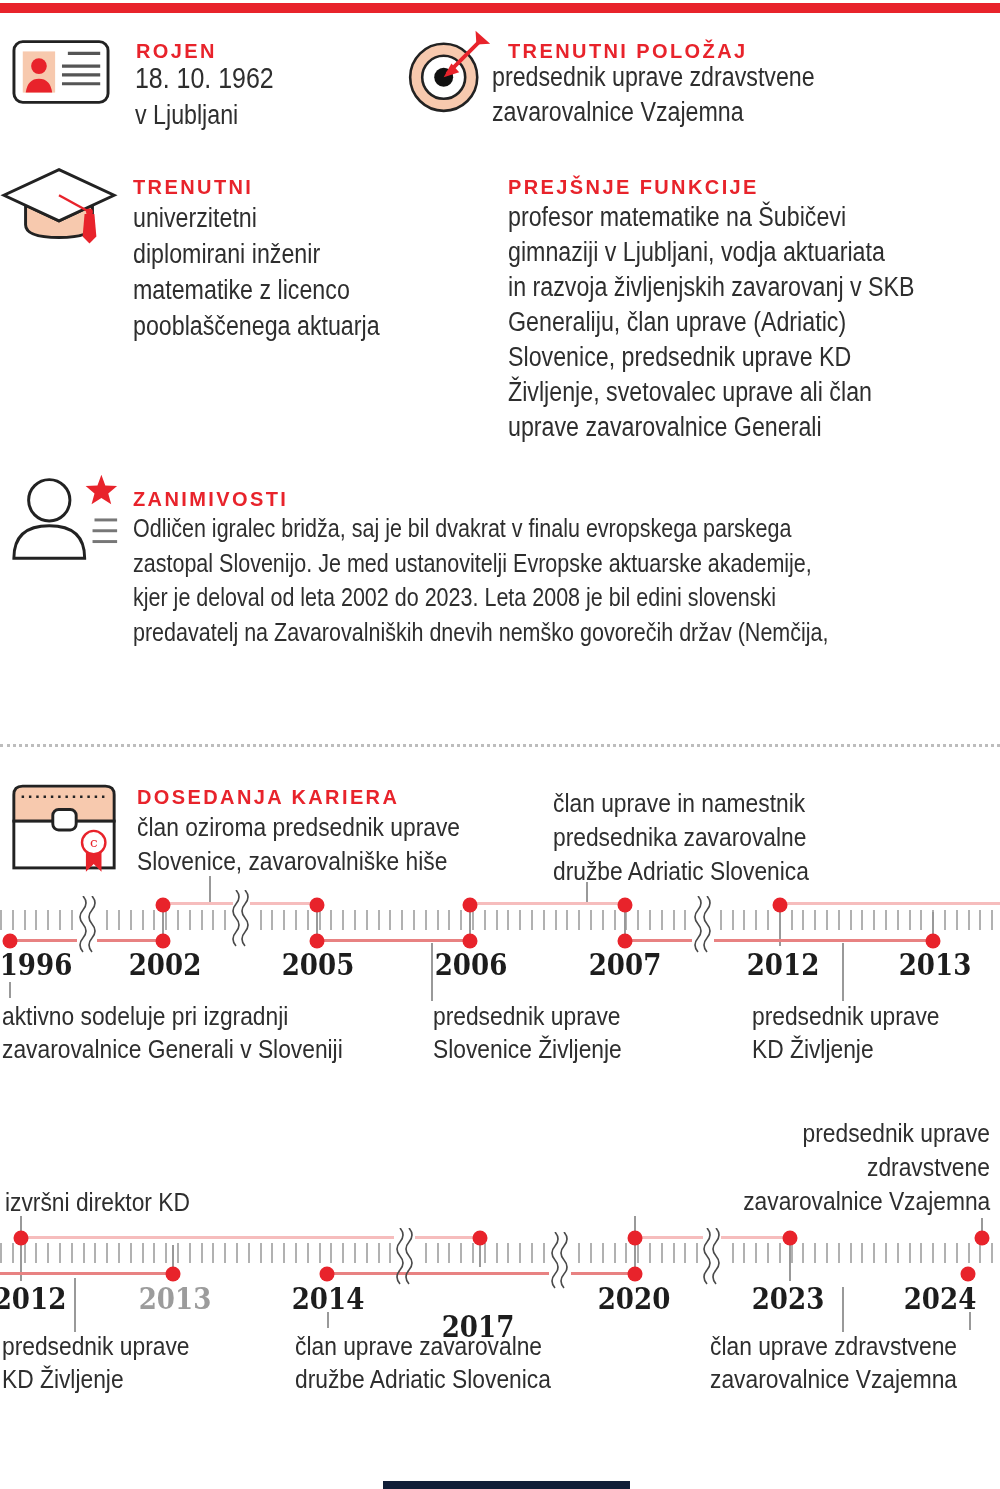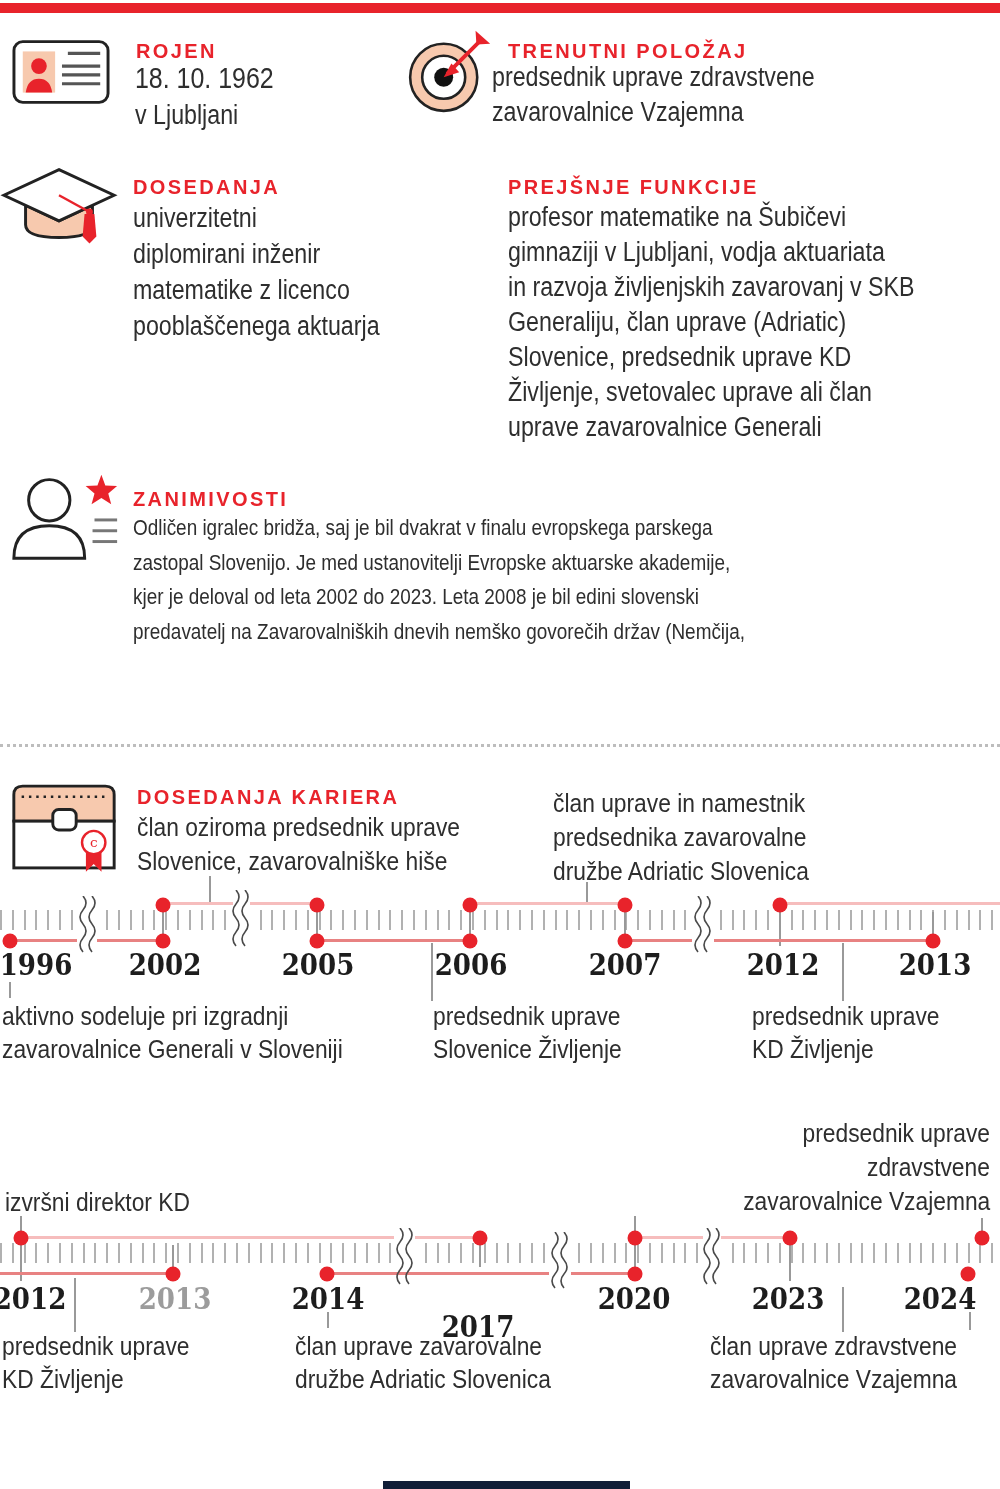--- a/index.html
+++ b/index.html
@@ -5,21 +5,21 @@
   html,body{margin:0;padding:0;background:#fff;}
   .canvas{position:relative;width:1000px;height:1489px;background:#fff;overflow:hidden;
           font-family:"Liberation Sans",sans-serif;color:#2e2e2e;}
   .abs{position:absolute;}
   .hdr{font-size:20px;font-weight:bold;letter-spacing:2.4px;color:#e8232b;white-space:nowrap;}
   .line{white-space:nowrap;}
   .nw{display:inline-block;transform:scaleX(0.86);transform-origin:0 50%;white-space:nowrap;}
   .nwr{display:inline-block;transform:scaleX(0.86);transform-origin:100% 50%;white-space:nowrap;}
   .b27{font-size:27px;}
   .b26{font-size:26.5px;}
-  .b25{font-size:22px;}
+  .b25{font-size:25px;}
   .b29{font-size:29px;}
   .lh33 .line{line-height:33px;}
   .lh34 .line{line-height:34px;}
   .lh345 .line{line-height:34.5px;}
   .lh35 .line{line-height:35px;}
   .lh36 .line{line-height:36px;}
   .rt{text-align:right;}
   .year{font-family:"DejaVu Serif",serif;font-weight:bold;font-size:29px;color:#1d1d1d;
         transform:translateX(-50%);white-space:nowrap;}
   .year .nw{transform:scaleX(0.9);transform-origin:50% 50%;}
@@ -76,21 +76,21 @@
 
   <div class="abs" style="left:0;top:165px">
     <svg width="118" height="90" viewBox="0 0 120 90">
       <path d="M26,40 L26,60 Q26,73 60,73 Q94,73 94,60 L94,40 L60,56 Z" fill="#f7c9ae" stroke="#222" stroke-width="3"></path>
       <polygon points="60,4 116,30 60,56 4,30" fill="#fff" stroke="#222" stroke-width="3"></polygon>
       <line x1="60" y1="30" x2="91" y2="47" stroke="#e8232b" stroke-width="2.5"></line>
       <circle cx="91" cy="47" r="3.5" fill="#e8232b"></circle>
       <path d="M86,49 L96,49 L98,72 L91,79 L84,72 Z" fill="#e8232b"></path>
     </svg>
   </div>
-  <div class="abs hdr" style="left:133px;top:176px">DOSEDANJA</div>
+  <div class="abs hdr" style="left:133px;top:176px">TRENUTNI</div>
   <div class="abs b27 lh36" style="left:133px;top:200px">
     <div class="line"><span class="nw">univerzitetni</span></div>
     <div class="line"><span class="nw">diplomirani inženir</span></div>
     <div class="line"><span class="nw">matematike z licenco</span></div>
     <div class="line"><span class="nw">pooblaščenega aktuarja</span></div>
   </div>
 
   <div class="abs hdr" style="left:508px;top:176px">PREJŠNJE FUNKCIJE</div>
   <div class="abs b27 lh35" style="left:508px;top:200px">
     <div class="line"><span class="nw">profesor matematike na Šubičevi</span></div>

